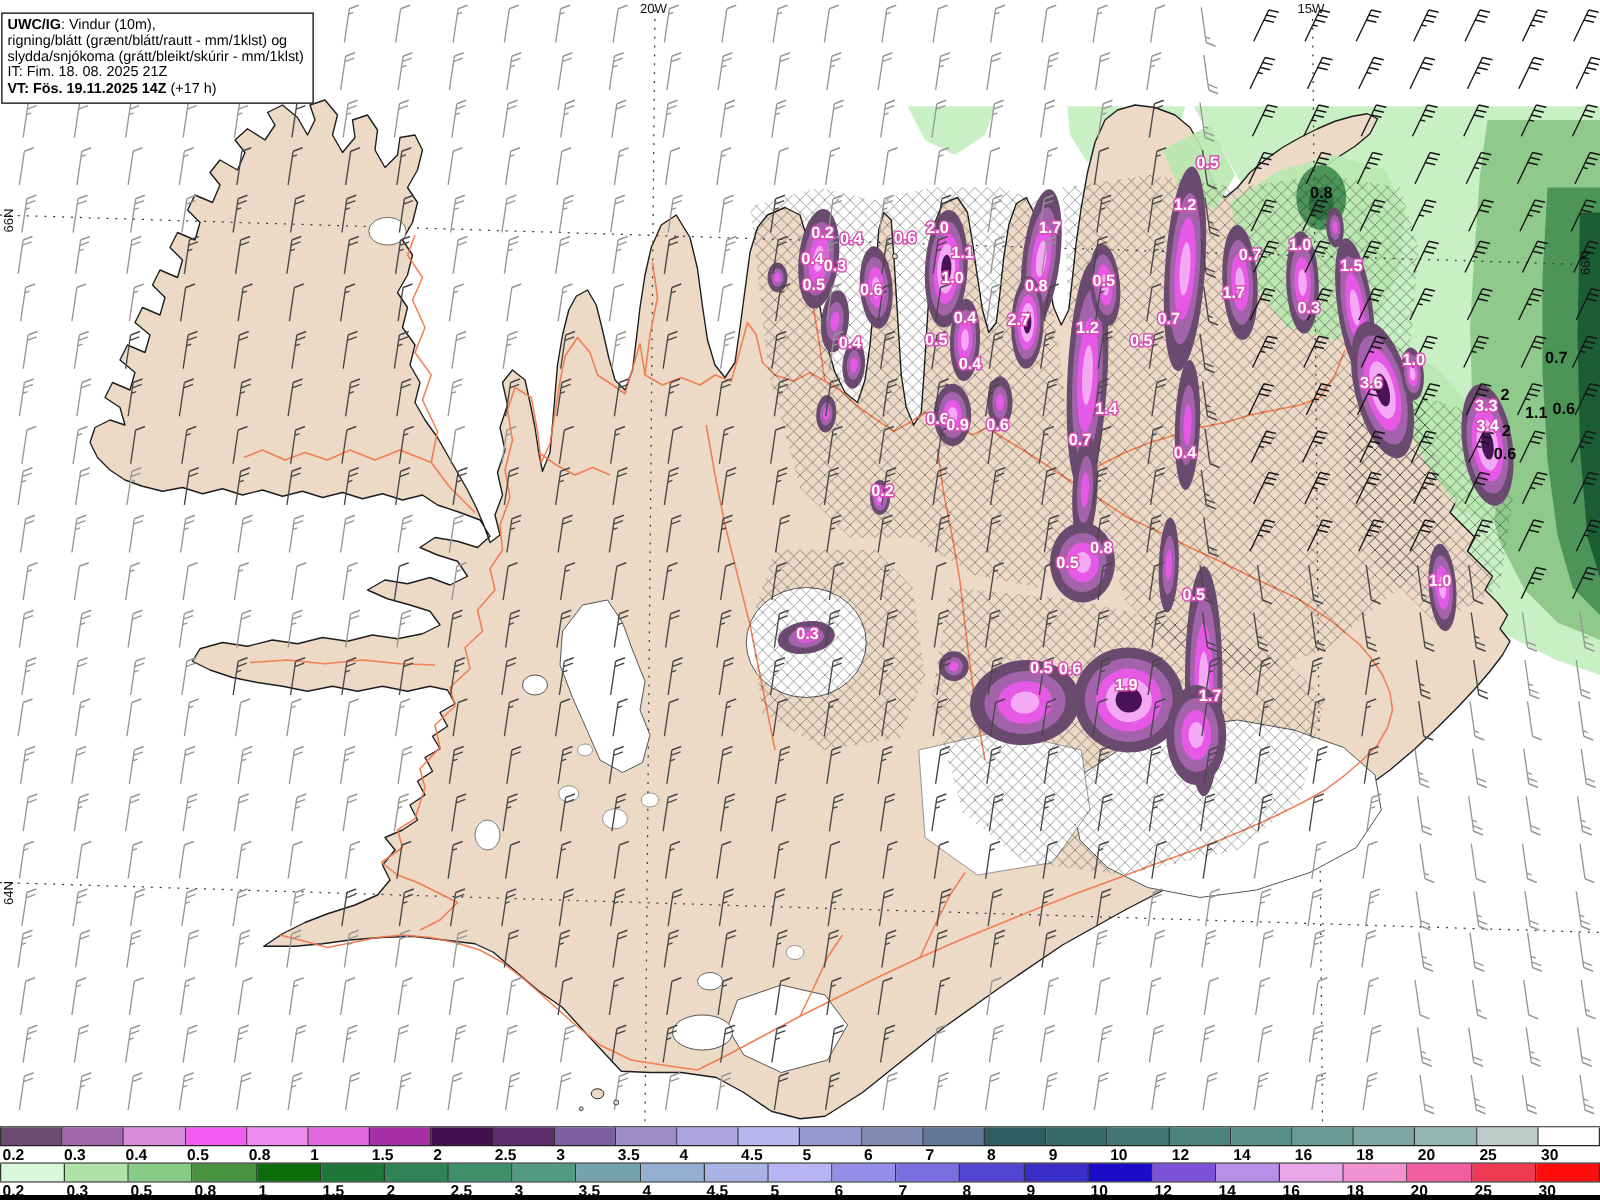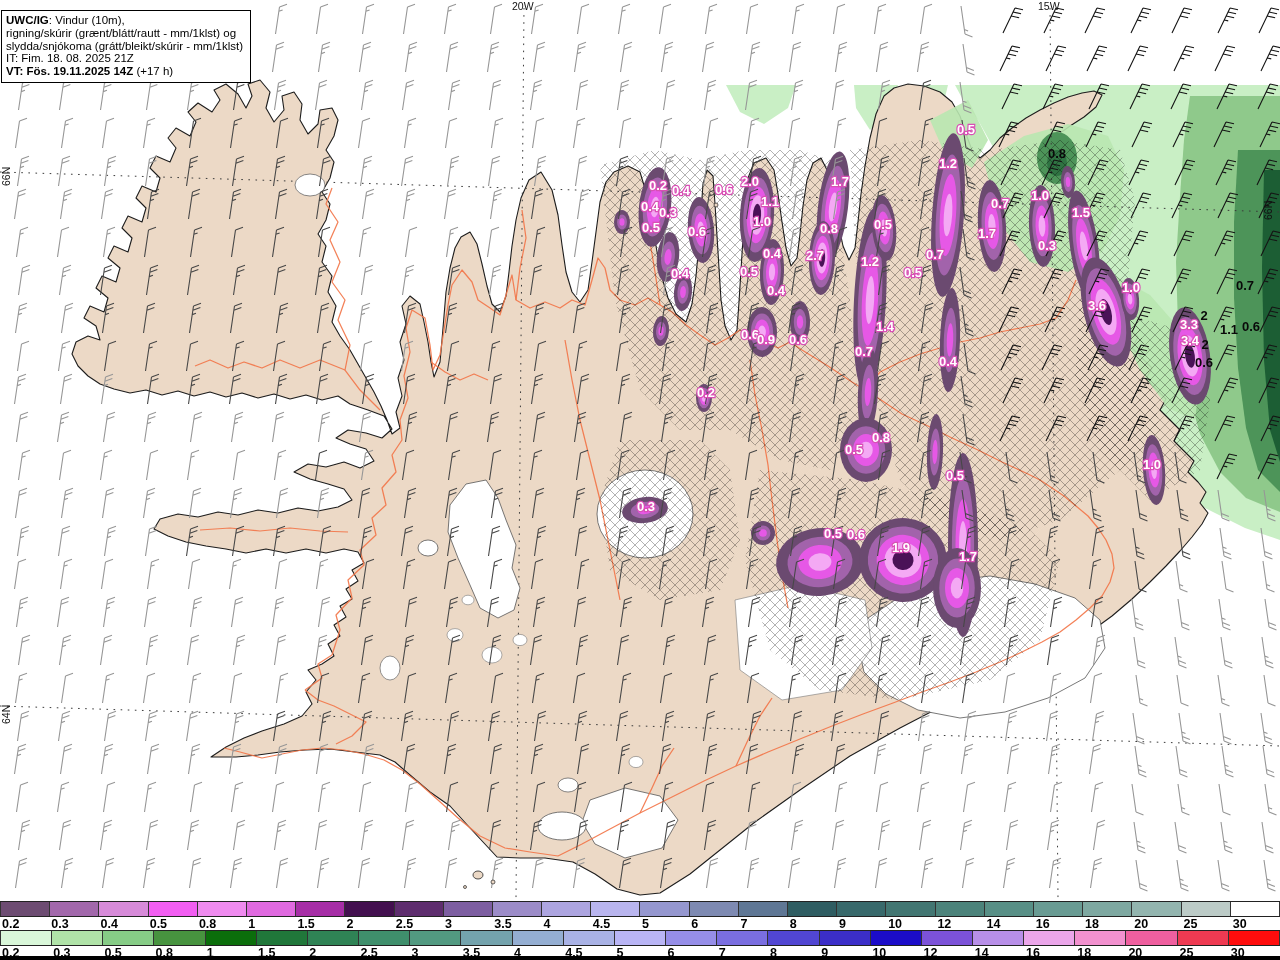--- a/index.html
+++ b/index.html
@@ -1050,21 +1050,21 @@
       <text x="706" y="397" font-size="13" font-weight="bold" font-family="&quot;Liberation Sans&quot;,sans-serif" text-anchor="middle" fill="#ffffff" stroke="#d94fb5" stroke-width="2.4" paint-order="stroke">0.2</text>
       <text x="10" y="186" font-size="10.5" fill="#111" font-family="&quot;Liberation Sans&quot;,sans-serif" transform="rotate(-90 10 186)">66N</text>
       <text x="1272" y="220" font-size="10.5" fill="#111" font-family="&quot;Liberation Sans&quot;,sans-serif" transform="rotate(-90 1272 220)">66N</text>
       <text x="10" y="724" font-size="10.5" fill="#111" font-family="&quot;Liberation Sans&quot;,sans-serif" transform="rotate(-90 10 724)">64N</text>
       <text x="512" y="10" font-size="10.5" fill="#111" font-family="&quot;Liberation Sans&quot;,sans-serif">20W</text>
       <text x="1038" y="10" font-size="10.5" fill="#111" font-family="&quot;Liberation Sans&quot;,sans-serif">15W</text>
     </svg>
 
   <div id="infobox">
     <div><b>UWC/IG</b><span>: Vindur (10m),</span></div>
-    <div>rigning/skúrir (grænt/blátt/rautt - mm/1klst) og</div>
+    <div>rigning/blátt (grænt/blátt/rautt - mm/1klst) og</div>
     <div>slydda/snjókoma (grátt/bleikt/skúrir - mm/1klst)</div>
     <div>IT: Fim. 18. 08. 2025 21Z</div>
     <div><b>VT: Fös. 19.11.2025 14Z</b><span> (+17 h)</span></div>
   </div>
 
   <div id="legend">
     <div class="bar" id="bar-sleet">
         <div class="cell" style="background: rgb(109, 76, 114);"></div>
         <div class="cell" style="background: rgb(162, 104, 171);"></div>
         <div class="cell" style="background: rgb(215, 139, 217);"></div>

